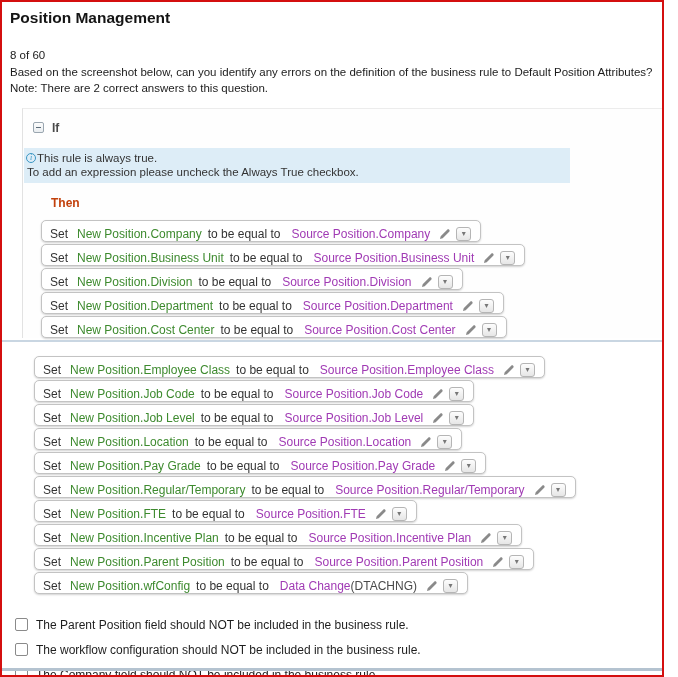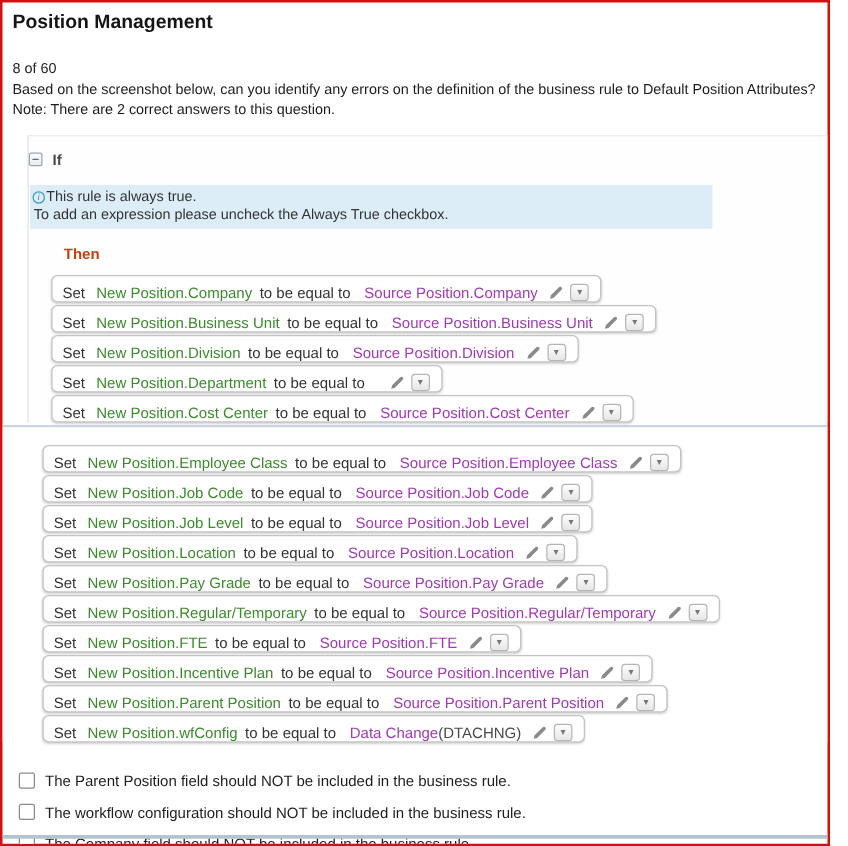--- a/index.html
+++ b/index.html
@@ -22,21 +22,21 @@
   .note{margin-top:1px;}
 
   
   .shot1{
     margin:12px 0 0 20px;
     border-left:1px solid #e2e2e2;
     border-top:1px solid #ececec;
     background:#fefefe;
     padding-top:11px;
   }
-  .if-header{display:flex;align-items:center;height:15px;}
+  .if-header{display:flex;align-items:center;margin-left:10px;height:15px;}
   .collapse-box{
     width:11px;height:11px;box-sizing:border-box;
     border:1px solid #9aa6b0;border-radius:2px;
     background:linear-gradient(#fcfcfc,#e9edf0);
     display:inline-flex;align-items:center;justify-content:center;
   }
   .collapse-box .minus{display:block;width:5px;height:1px;background:#5b6b78;}
   .if-label{font-size:12px;font-weight:bold;color:#4a4a4a;margin-left:8px;}
   .info-box{
     margin:13px 0 0 1px;
@@ -181,20 +181,21 @@
     </span>
     <span class="dd-btn">
       <span class="caret">▾</span>
     </span>
   </div>
 
   <div class="rule-row">
     <span class="kw-set">Set</span>
     <span class="field">New Position.Department</span>
     <span class="kw-eq">to be equal to</span>
+    <span class="value">Source Position.Department</span>
     <span class="value-suffix"></span>
     <span class="pencil">
       <svg width="13" height="13" viewBox="0 0 16 16">
         <path d="M13.8 2.2c-.7-.7-1.8-.7-2.5 0l-8 8-.9 3.4 3.4-.9 8-8c.7-.7.7-1.8 0-2.5z" fill="#8a8a8a"></path>
       </svg>
     </span>
     <span class="dd-btn">
       <span class="caret">▾</span>
     </span>
   </div>

